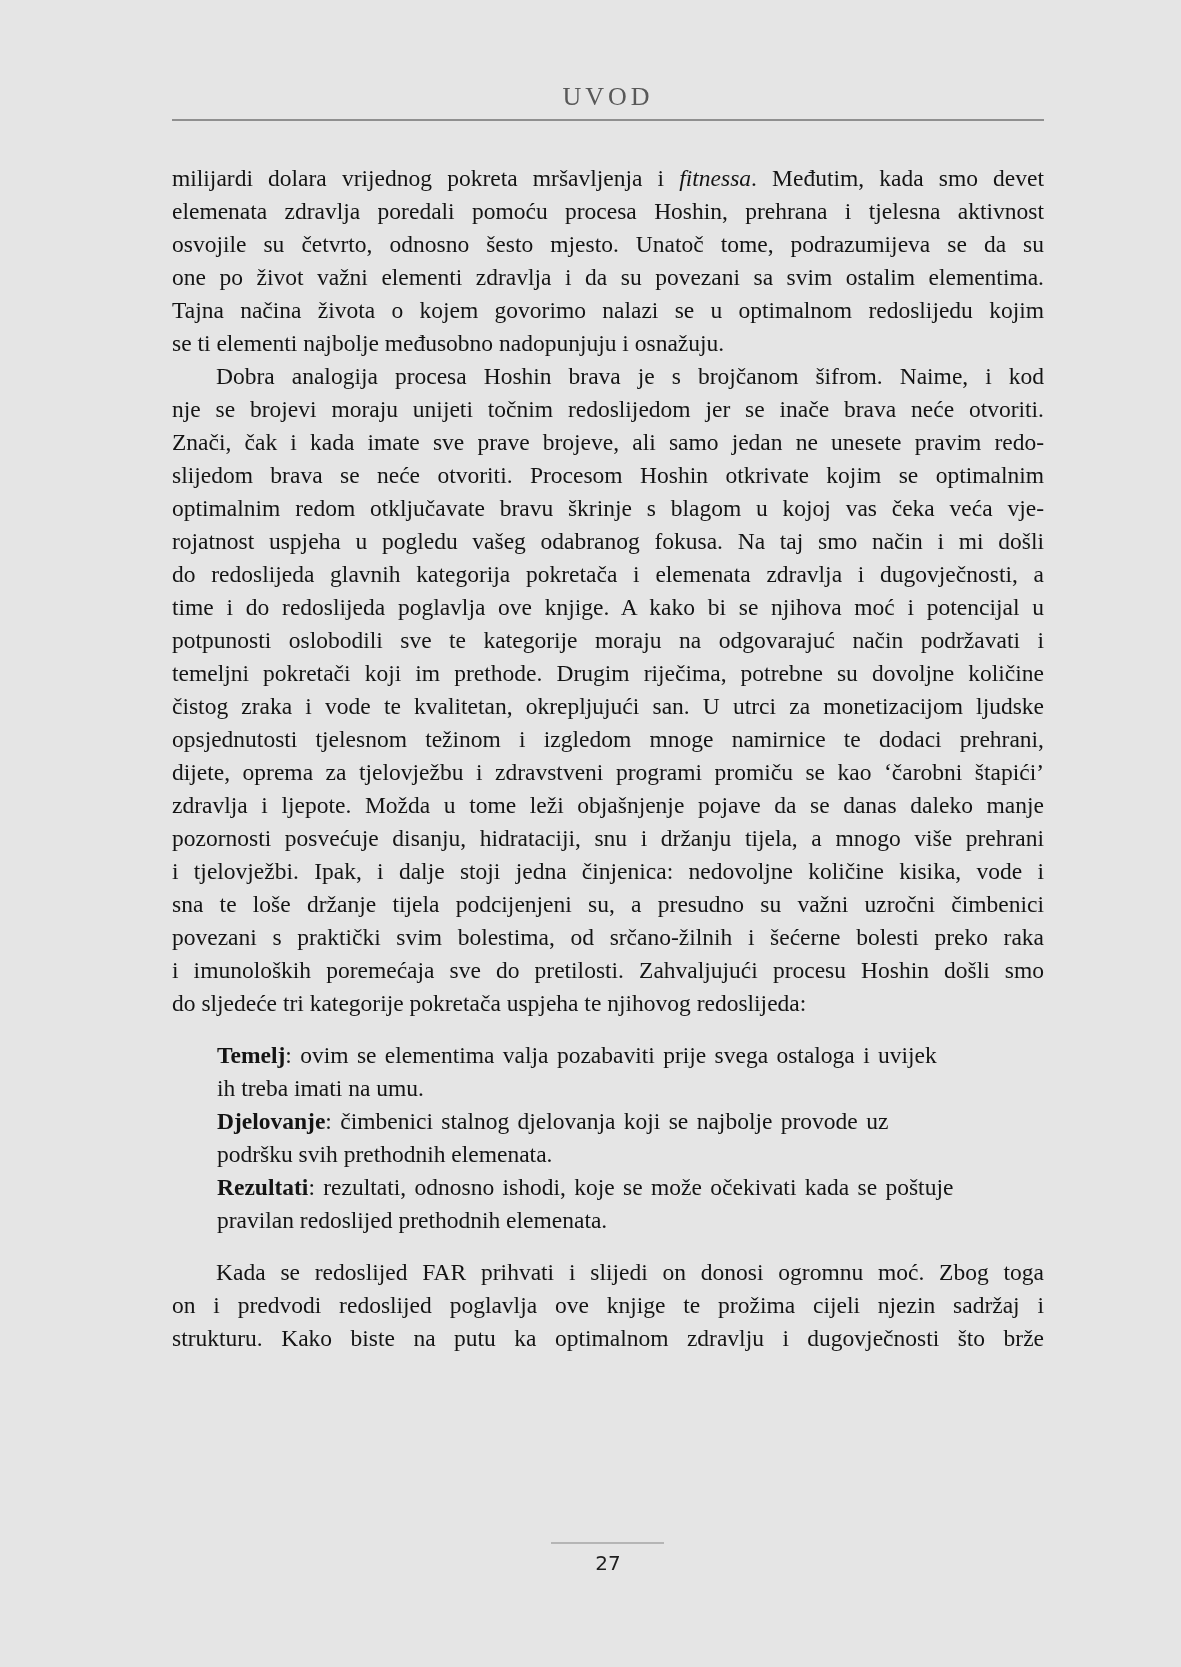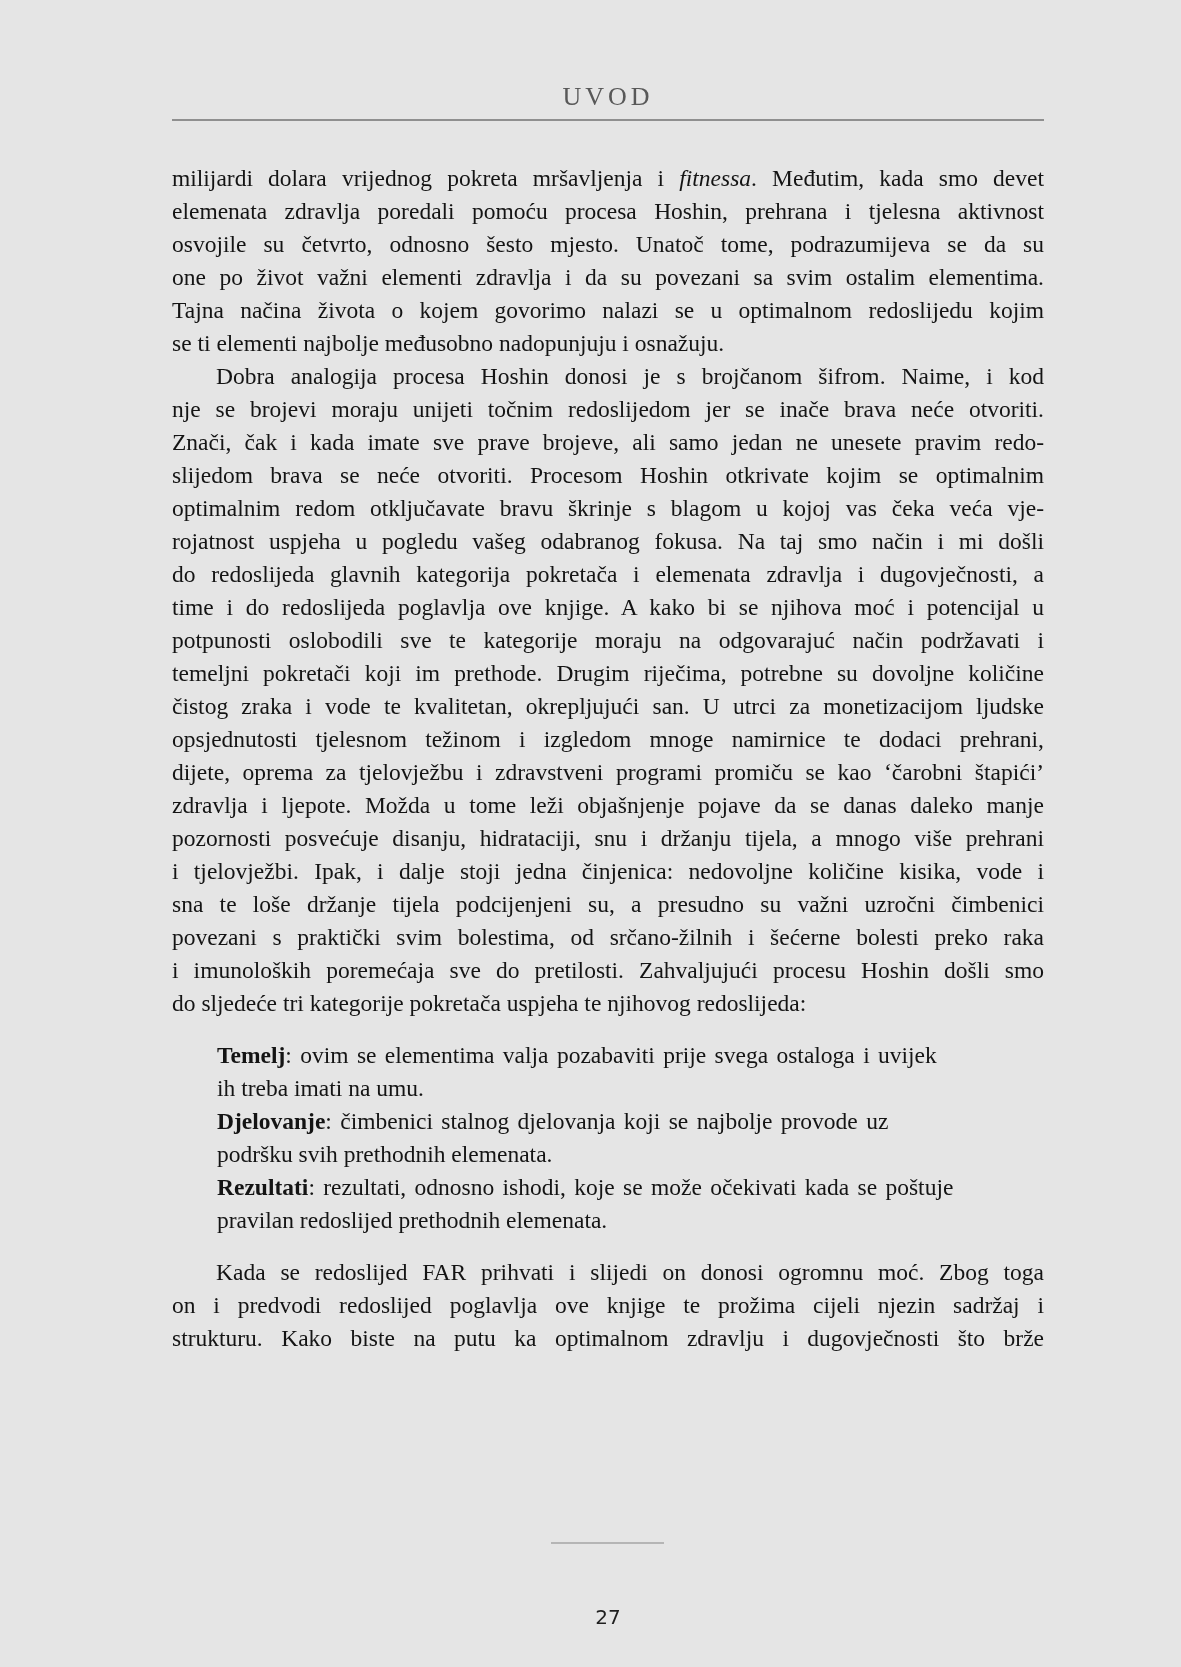--- a/index.html
+++ b/index.html
@@ -50,21 +50,21 @@
   }
   .hang-list .line { text-align: left; text-align-last: left; }
   .hang-list .line.first { word-spacing: 2.5px; }
   .foot-rule {
     position: absolute;
     top: 1542px; left: 551px; width: 113px;
     border-top: 2px solid #b5b5b5;
   }
   .page-number {
     position: absolute;
-    top: 1604px; left: 172px; width: 872px;
+    top: 1550px; left: 172px; width: 872px;
     text-align: center;
     font-family: "DejaVu Sans", "Liberation Sans", sans-serif;
     font-size: 20px;
     line-height: 26px;
     color: #1f1f1f;
   }
 </style>
 </head>
 <body>
 
@@ -75,21 +75,21 @@
   <main class="text-block">
       <div class="para">
         <div class="line"><span>milijardi dolara vrijednog pokreta mršavljenja i </span><span class="it">fitnessa</span><span>. Međutim, kada smo devet</span></div>
         <div class="line">elemenata zdravlja poredali pomoću procesa Hoshin, prehrana i tjelesna aktivnost</div>
         <div class="line">osvojile su četvrto, odnosno šesto mjesto. Unatoč tome, podrazumijeva se da su</div>
         <div class="line">one po život važni elementi zdravlja i da su povezani sa svim ostalim elementima.</div>
         <div class="line">Tajna načina života o kojem govorimo nalazi se u optimalnom redoslijedu kojim</div>
         <div class="line fin">se ti elementi najbolje međusobno nadopunjuju i osnažuju.</div>
       </div>
       <div class="para indent">
-        <div class="line">Dobra analogija procesa Hoshin donosi je s brojčanom šifrom. Naime, i kod</div>
+        <div class="line">Dobra analogija procesa Hoshin brava je s brojčanom šifrom. Naime, i kod</div>
         <div class="line">nje se brojevi moraju unijeti točnim redoslijedom jer se inače brava neće otvoriti.</div>
         <div class="line">Znači, čak i kada imate sve prave brojeve, ali samo jedan ne unesete pravim redo-</div>
         <div class="line">slijedom brava se neće otvoriti. Procesom Hoshin otkrivate kojim se optimalnim</div>
         <div class="line">optimalnim redom otključavate bravu škrinje s blagom u kojoj vas čeka veća vje-</div>
         <div class="line">rojatnost uspjeha u pogledu vašeg odabranog fokusa. Na taj smo način i mi došli</div>
         <div class="line">do redoslijeda glavnih kategorija pokretača i elemenata zdravlja i dugovječnosti, a</div>
         <div class="line">time i do redoslijeda poglavlja ove knjige. A kako bi se njihova moć i potencijal u</div>
         <div class="line">potpunosti oslobodili sve te kategorije moraju na odgovarajuć način podržavati i</div>
         <div class="line">temeljni pokretači koji im prethode. Drugim riječima, potrebne su dovoljne količine</div>
         <div class="line">čistog zraka i vode te kvalitetan, okrepljujući san. U utrci za monetizacijom ljudske</div>

